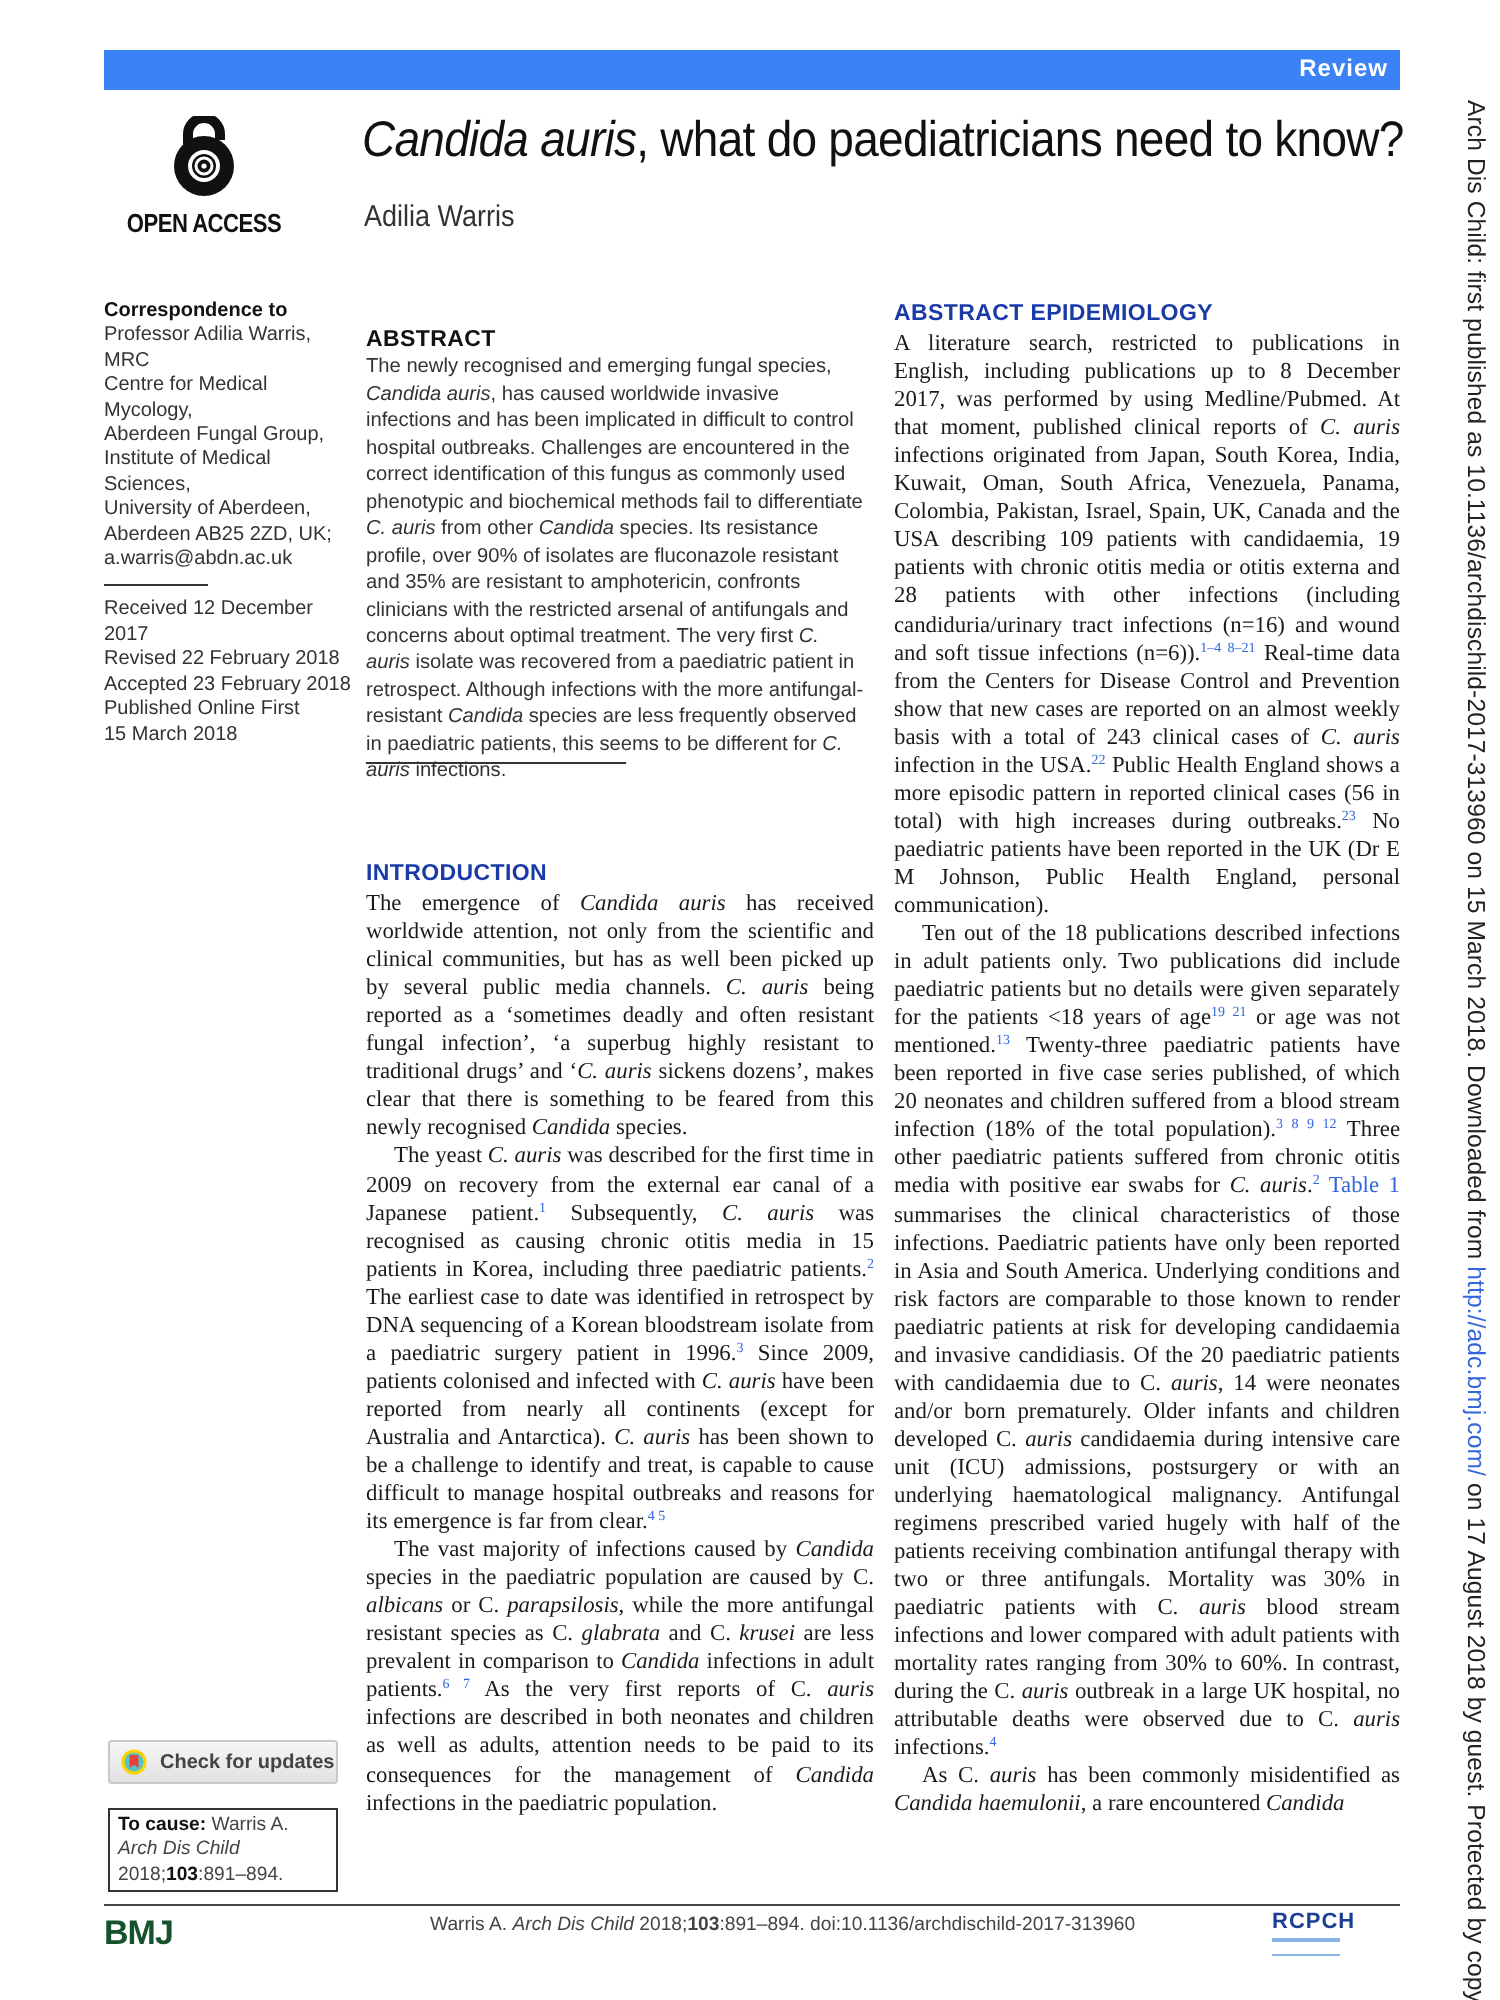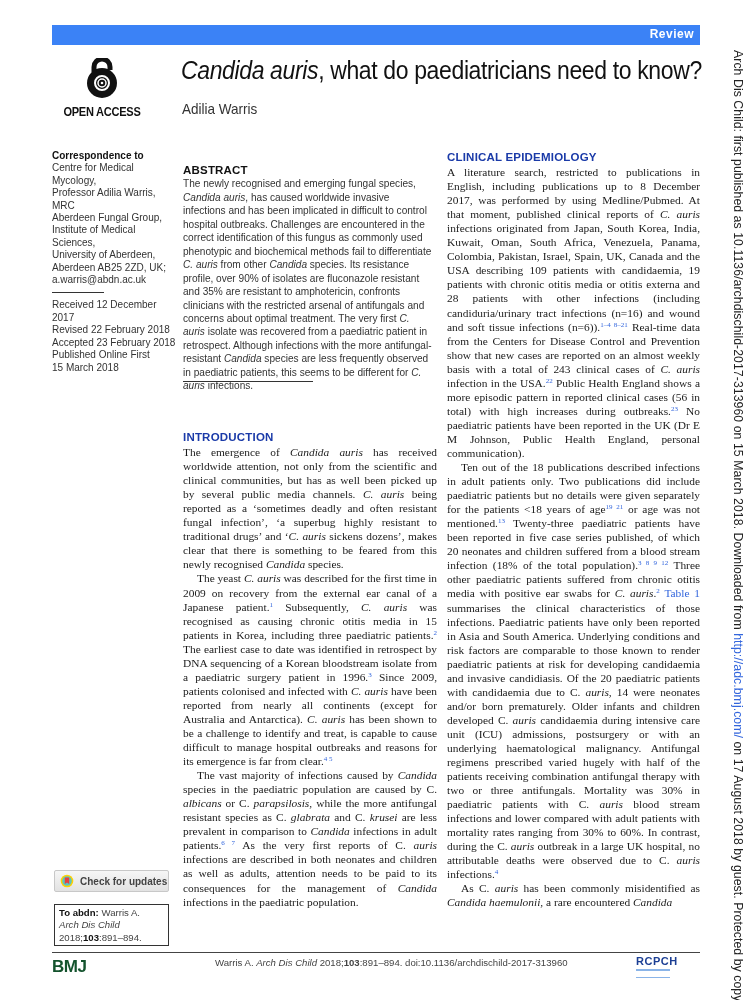--- a/index.html
+++ b/index.html
@@ -56,22 +56,22 @@
     <circle cx="17" cy="25" r="1.3" fill="#fff"></circle>
   </svg>
   <div class="oa-text">OPEN ACCESS</div>
 </div>
 
 <div class="title"><i>Candida auris</i><span>, what do paediatricians need to know?</span></div>
 <div class="author">Adilia Warris</div>
 
 <div class="sidebar">
   <div class="corr-head">Correspondence to</div>
+  <p>Professor Adilia Warris, MRC</p>
   <p>Centre for Medical Mycology,</p>
-  <p>Professor Adilia Warris, MRC</p>
   <p>Aberdeen Fungal Group,</p>
   <p>Institute of Medical Sciences,</p>
   <p>University of Aberdeen,</p>
   <p>Aberdeen AB25 2ZD, UK;</p>
   <p>a.warris@abdn.ac.uk</p>
   <div class="rule"></div>
   <p>Received 12 December 2017</p>
   <p>Revised 22 February 2018</p>
   <p>Accepted 23 February 2018</p>
   <p>Published Online First</p>
@@ -85,37 +85,37 @@
 <div class="abs-rule"></div>
 
 <div class="col col-mid">
   <div class="sec-head">INTRODUCTION</div>
   <p><span>The emergence of </span><i>Candida auris</i><span> has received worldwide attention, not only from the scientific and clinical communities, but has as well been picked up by several public media channels. </span><i>C. auris</i><span> being reported as a ‘sometimes deadly and often resistant fungal infection’, ‘a superbug highly resistant to traditional drugs’ and ‘</span><i>C. auris</i><span> sickens dozens’, makes clear that there is something to be feared from this newly recognised </span><i>Candida</i><span> species.</span></p>
   <p class="indent"><span>The yeast </span><i>C. auris</i><span> was described for the first time in 2009 on recovery from the external ear canal of a Japanese patient.</span><sup>1</sup><span> Subsequently, </span><i>C. auris</i><span> was recognised as causing chronic otitis media in 15 patients in Korea, including three paediatric patients.</span><sup>2</sup><span> The earliest case to date was identified in retrospect by DNA sequencing of a Korean bloodstream isolate from a paediatric surgery patient in 1996.</span><sup>3</sup><span> Since 2009, patients colonised and infected with </span><i>C. auris</i><span> have been reported from nearly all continents (except for Australia and Antarctica). </span><i>C. auris</i><span> has been shown to be a challenge to identify and treat, is capable to cause difficult to manage hospital outbreaks and reasons for its emergence is far from clear.</span><sup>4 5</sup></p>
   <p class="indent"><span>The vast majority of infections caused by </span><i>Candida</i><span> species in the paediatric population are caused by C. </span><i>albicans</i><span> or C. </span><i>parapsilosis</i><span>, while the more antifungal resistant species as C. </span><i>glabrata</i><span> and C. </span><i>krusei</i><span> are less prevalent in comparison to </span><i>Candida</i><span> infections in adult patients.</span><sup>6 7</sup><span> As the very first reports of C. </span><i>auris</i><span> infections are described in both neonates and children as well as adults, attention needs to be paid to its consequences for the management of </span><i>Candida</i><span> infections in the paediatric population.</span></p>
 </div>
 
 <div class="col col-right">
-  <div class="sec-head">CLINICAL EPIDEMIOLOGY</div>
+  <div class="sec-head">ABSTRACT EPIDEMIOLOGY</div>
   <p><span>A literature search, restricted to publications in English, including publications up to 8 December 2017, was performed by using Medline/Pubmed. At that moment, published clinical reports of </span><i>C. auris</i><span> infections originated from Japan, South Korea, India, Kuwait, Oman, South Africa, Venezuela, Panama, Colombia, Pakistan, Israel, Spain, UK, Canada and the USA describing 109 patients with candidaemia, 19 patients with chronic otitis media or otitis externa and 28 patients with other infections (including candiduria/urinary tract infections (n=16) and wound and soft tissue infections (n=6)).</span><sup>1–4 8–21</sup><span> Real-time data from the Centers for Disease Control and Prevention show that new cases are reported on an almost weekly basis with a total of 243 clinical cases of </span><i>C. auris</i><span> infection in the USA.</span><sup>22</sup><span> Public Health England shows a more episodic pattern in reported clinical cases (56 in total) with high increases during outbreaks.</span><sup>23</sup><span> No paediatric patients have been reported in the UK (Dr E M Johnson, Public Health England, personal communication).</span></p>
   <p class="indent"><span>Ten out of the 18 publications described infections in adult patients only. Two publications did include paediatric patients but no details were given separately for the patients &lt;18 years of age</span><sup>19 21</sup><span> or age was not mentioned.</span><sup>13</sup><span> Twenty-three paediatric patients have been reported in five case series published, of which 20 neonates and children suffered from a blood stream infection (18% of the total population).</span><sup>3 8 9 12</sup><span> Three other paediatric patients suffered from chronic otitis media with positive ear swabs for </span><i>C. auris</i>.<sup>2</sup> <span class="link">Table 1</span><span> summarises the clinical characteristics of those infections. Paediatric patients have only been reported in Asia and South America. Underlying conditions and risk factors are comparable to those known to render paediatric patients at risk for developing candidaemia and invasive candidiasis. Of the 20 paediatric patients with candidaemia due to C. </span><i>auris</i><span>, 14 were neonates and/or born prematurely. Older infants and children developed C. </span><i>auris</i><span> candidaemia during intensive care unit (ICU) admissions, postsurgery or with an underlying haematological malignancy. Antifungal regimens prescribed varied hugely with half of the patients receiving combination antifungal therapy with two or three antifungals. Mortality was 30% in paediatric patients with C. </span><i>auris</i><span> blood stream infections and lower compared with adult patients with mortality rates ranging from 30% to 60%. In contrast, during the C. </span><i>auris</i><span> outbreak in a large UK hospital, no attributable deaths were observed due to C. </span><i>auris</i><span> infections.</span><sup>4</sup></p>
   <p class="indent"><span>As C. </span><i>auris</i><span> has been commonly misidentified as </span><i>Candida haemulonii</i><span>, a rare encountered </span><i>Candida</i></p>
 </div>
 
 <div class="check-updates">
   <svg class="cu-icon" viewBox="0 0 14 14">
     <circle cx="7" cy="7" r="6.3" fill="#ffd200"></circle>
     <circle cx="7" cy="7" r="4.8" fill="#5bc4bf"></circle>
     <path d="M4.8 3.5 h4.4 v6.5 l-2.2 -1.6 l-2.2 1.6 z" fill="#e7413f"></path>
   </svg>
   <span>Check for updates</span>
 </div>
 
 <div class="cite-box">
-  <b>To abdn:</b> <span>Warris A.</span><br>
+  <b>To cause:</b> <span>Warris A.</span><br>
   <i>Arch Dis Child</i><br>
   <span>2018;</span><b>103</b><span>:891–894.</span>
 </div>
 
 <div class="footer-rule"></div>
 <div class="bmj">BMJ</div>
 <div class="footer-cite"><span>Warris A. </span><i>Arch Dis Child</i><span> 2018;</span><b>103</b><span>:891–894. doi:10.1136/archdischild-2017-313960</span></div>
 <div class="rcpch">RCPCH</div>
 <div class="rcpch-sub"></div>
 <div class="page-num">891</div>

